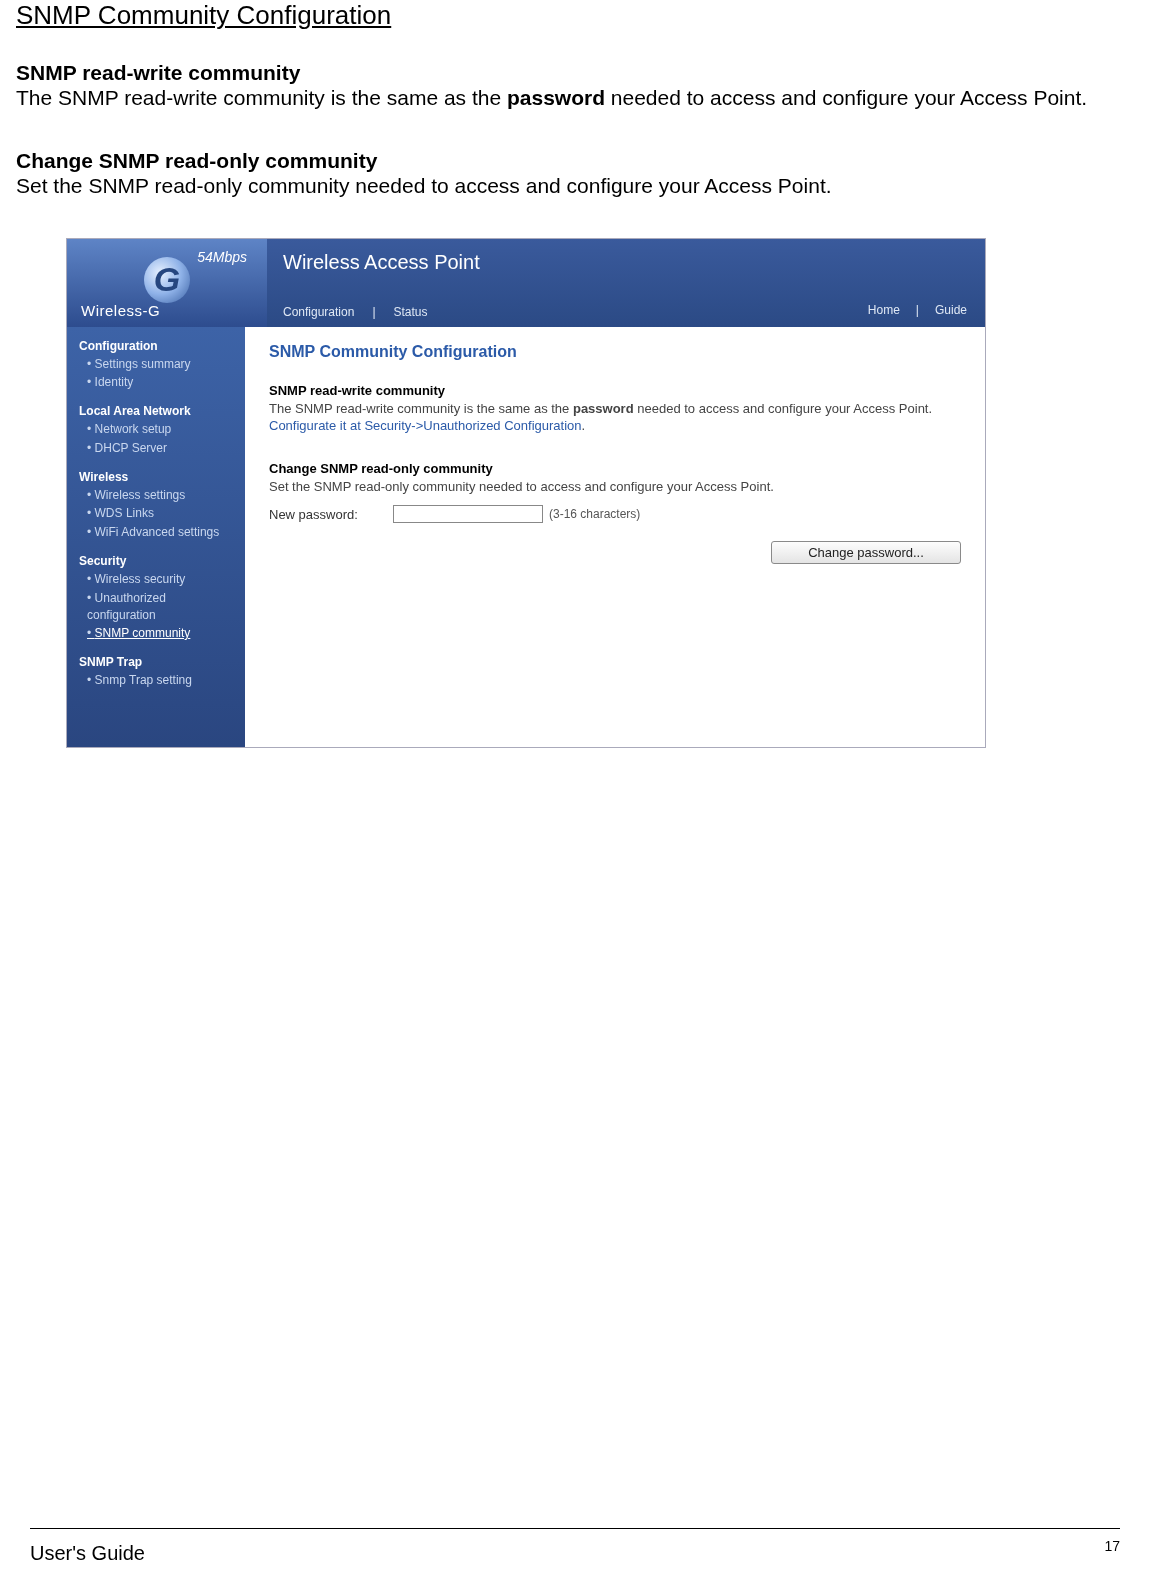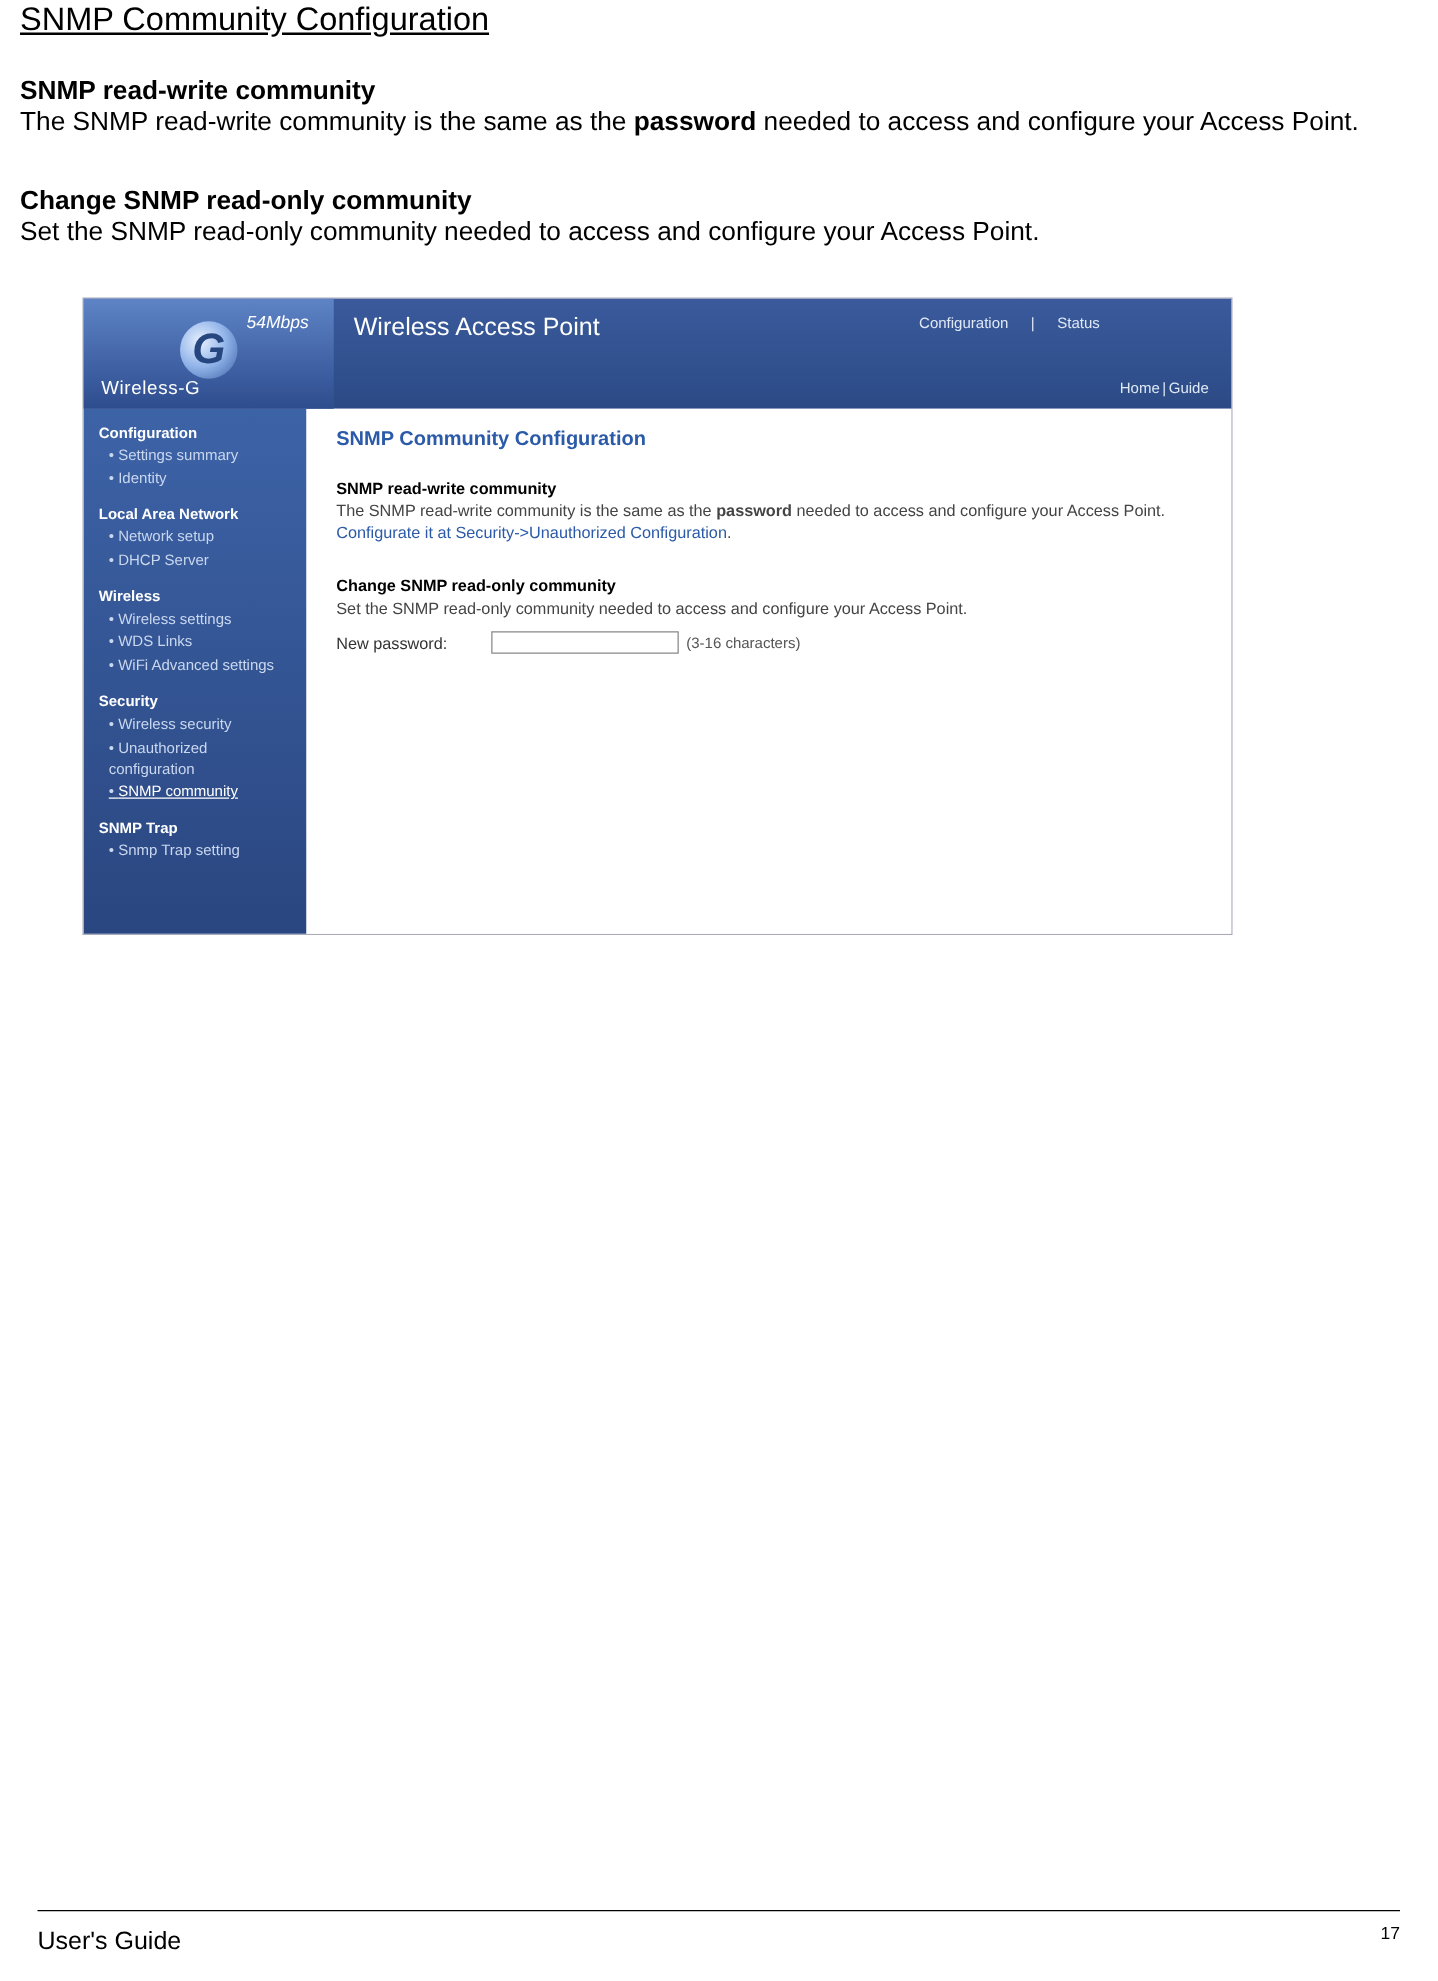--- a/index.html
+++ b/index.html
@@ -75,37 +75,37 @@
     font-style: italic;
     font-weight: bold;
     color: #26467f;
     margin-top: -6px;
   }
   .shot-logo .tag1 { position:absolute; top:10px; right:20px; font-size:14px; color:#fff; font-style:italic;}
   .shot-logo .tag2 { position:absolute; bottom:8px; left:14px; font-size:15px; color:#fff; letter-spacing:0.5px;}
   .shot-title {
     flex: 1;
     display: flex;
-    flex-direction: row;
+    flex-direction: column;
     justify-content: space-between;
     padding: 12px 16px 8px 16px;
   }
   .shot-title-text {
     font-size: 20px;
     color: #fff;
   }
   .shot-topnav {
     display: flex;
     gap: 18px;
     font-size: 12px;
     color: #dfe8f5;
   }
   .shot-topnav-right {
     display: flex;
-    gap: 2px;
+    gap: 16px;
     font-size: 12px;
     color: #dfe8f5;
     align-self: flex-end;
     padding: 0 18px 10px 0;
   }
   .shot-body {
     display: flex;
     min-height: 420px;
     background: #fff;
   }
@@ -298,20 +298,23 @@
 
         <div class="blk-title">Change SNMP read-only community</div>
         <p style="margin-bottom:10px">Set the SNMP read-only community needed to access and configure your Access Point.</p>
 
         <div class="formrow">
           <label>New password:</label>
           <input type="password" value="" style="">
           <span class="hint">(3-16 characters)</span>
         </div>
 
+        <div class="btnrow">
+          <button class="winbtn">Change password...</button>
+        </div>
       </div>
     </div>
   </div>
 </div>
 
 <div class="footer-rule"></div>
 <div class="footer">
   <span>User's Guide</span>
   <span class="pg">17</span>
 </div>

